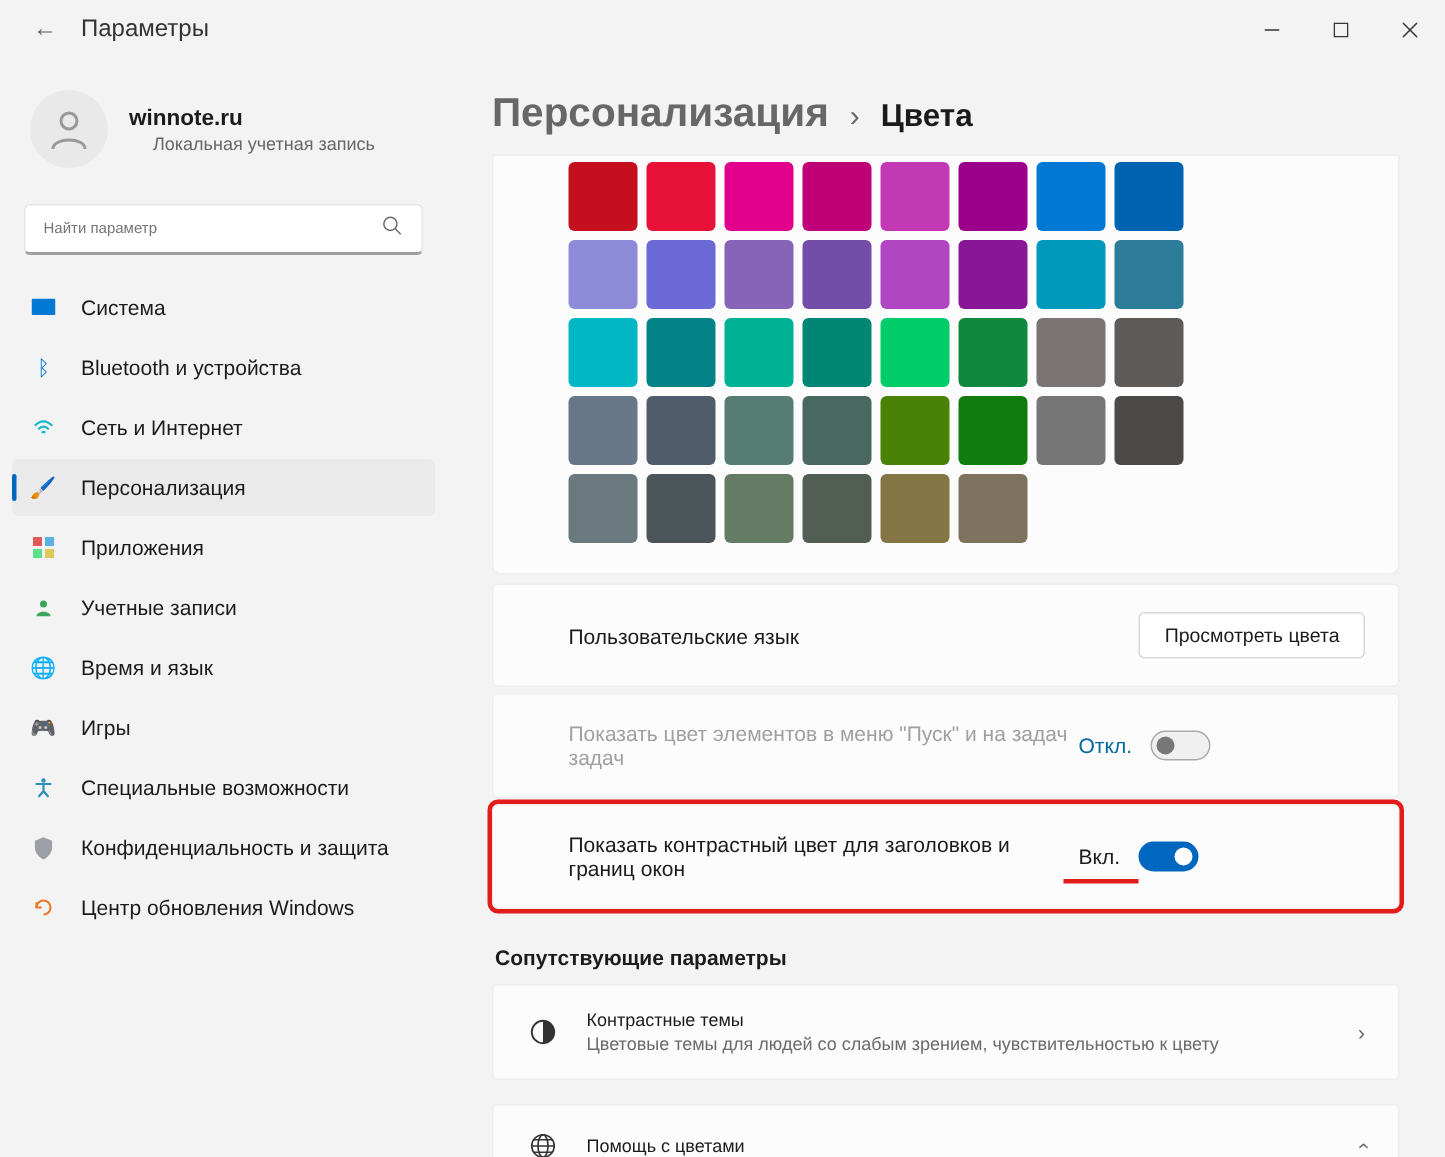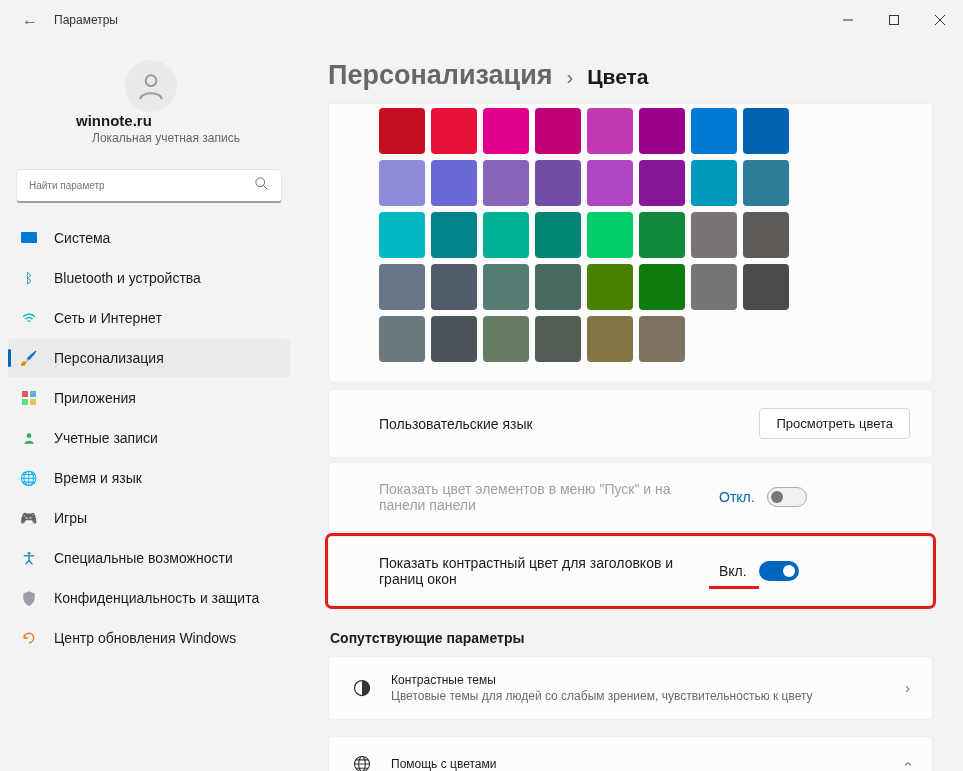--- a/index.html
+++ b/index.html
@@ -24,21 +24,21 @@
   align-items: center;
   padding-left: 10px;
 }
 .back-btn {
   width: 40px;
   text-align: center;
   font-size: 16px;
   color: #5b5b5b;
 }
 .title-text {
-  font-size: 12px;
+  font-size: 16px;
   color: #333;
   margin-left: 4px;
   text-align: right;
 }
 .win-controls {
   margin-left: auto;
   display: flex;
 }
 .win-btn {
   width: 46px;
@@ -56,21 +56,20 @@
 .sidebar {
   width: 300px;
   padding: 8px 10px 8px 8px;
   display: flex;
   flex-direction: column;
 }
 .user-block {
   display: flex;
   align-items: center;
   padding: 12px 8px 18px 12px;
-  flex-direction: column;
 }
 .avatar {
   width: 52px;
   height: 52px;
   border-radius: 50%;
   background: #e9e9e9;
   display: flex;
   align-items: center;
   justify-content: center;
   color: #888;
@@ -469,21 +468,21 @@
             <div class="swatch" style="background: rgb(126, 115, 95);"></div>
           </div>
       </div>
 
       <div class="setting-row">
         <div class="setting-label">Пользовательские язык</div>
         <button class="btn-secondary">Просмотреть цвета</button>
       </div>
 
       <div class="setting-row">
-        <div class="setting-label disabled" style="max-width:340px">Показать цвет элементов в меню "Пуск" и на панели панели</div>
+        <div class="setting-label disabled" style="max-width:340px">Показать цвет элементов в меню "Пуск" и на задач задач</div>
         <div class="toggle-wrap">
           <span class="toggle-text disabled">Откл.</span>
           <div class="toggle off"></div>
         </div>
       </div>
 
       <div class="setting-row highlighted">
         <div class="setting-label" style="max-width:340px">Показать контрастный цвет для заголовков и границ окон</div>
         <div class="toggle-wrap">
           <span class="toggle-text">Вкл.</span>

